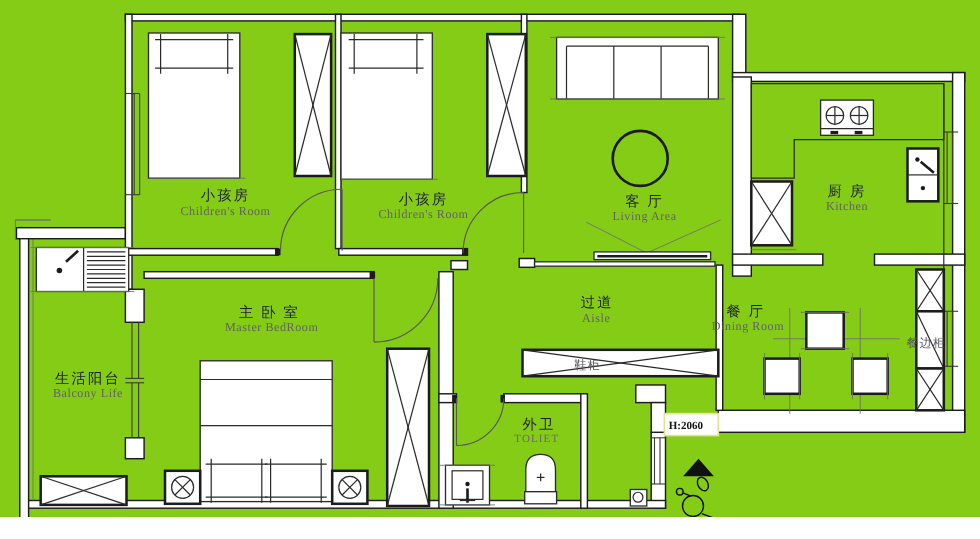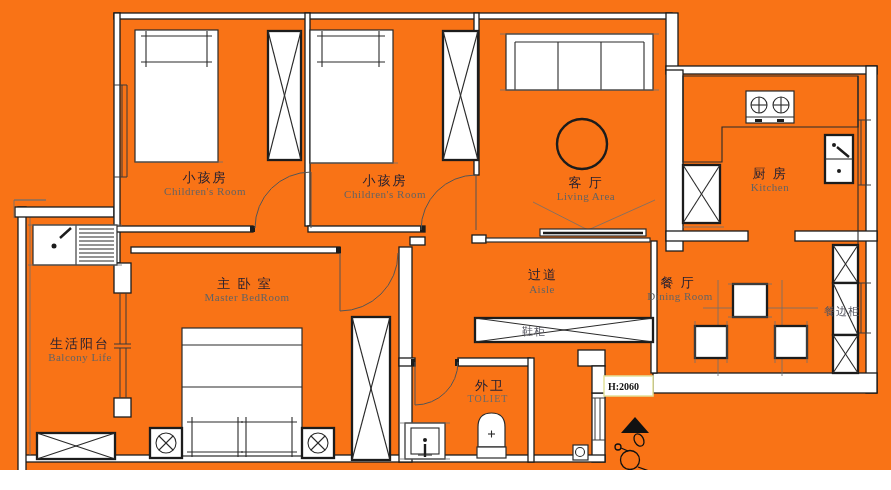--- a/index.html
+++ b/index.html
@@ -1,16 +1,16 @@
 <!DOCTYPE html>
 <html><head>
 <meta charset="utf-8">
 <style>
   html,body{margin:0;padding:0;background:#ffffff;}
-  .stage{position:relative;width:891px;height:470px;background:#f97316;overflow:hidden;}
+  .stage{position:relative;width:891px;height:470px;background:#84cc16;overflow:hidden;}
   svg{display:block;font-family:"Liberation Serif", serif;}
   .wall{fill:#ffffff;stroke:#1c1c1c;stroke-width:1.3;}
   .post{fill:#1c1c1c;stroke:none;}
   .furn{fill:#ffffff;stroke:#2a2a2a;stroke-width:1.2;}
   .furn-thick{fill:#ffffff;stroke:#1c1c1c;stroke-width:2.3;}
   .ln{stroke:#2a2a2a;stroke-width:1.1;fill:none;}
   .ln-thin{stroke:#6f6f6f;stroke-width:0.8;fill:none;}
   .ln-thick{stroke:#1c1c1c;stroke-width:2.4;fill:none;}
   .door{stroke:#555;stroke-width:1;fill:none;}
   .win{stroke:#3a3a3a;stroke-width:1;fill:none;}

